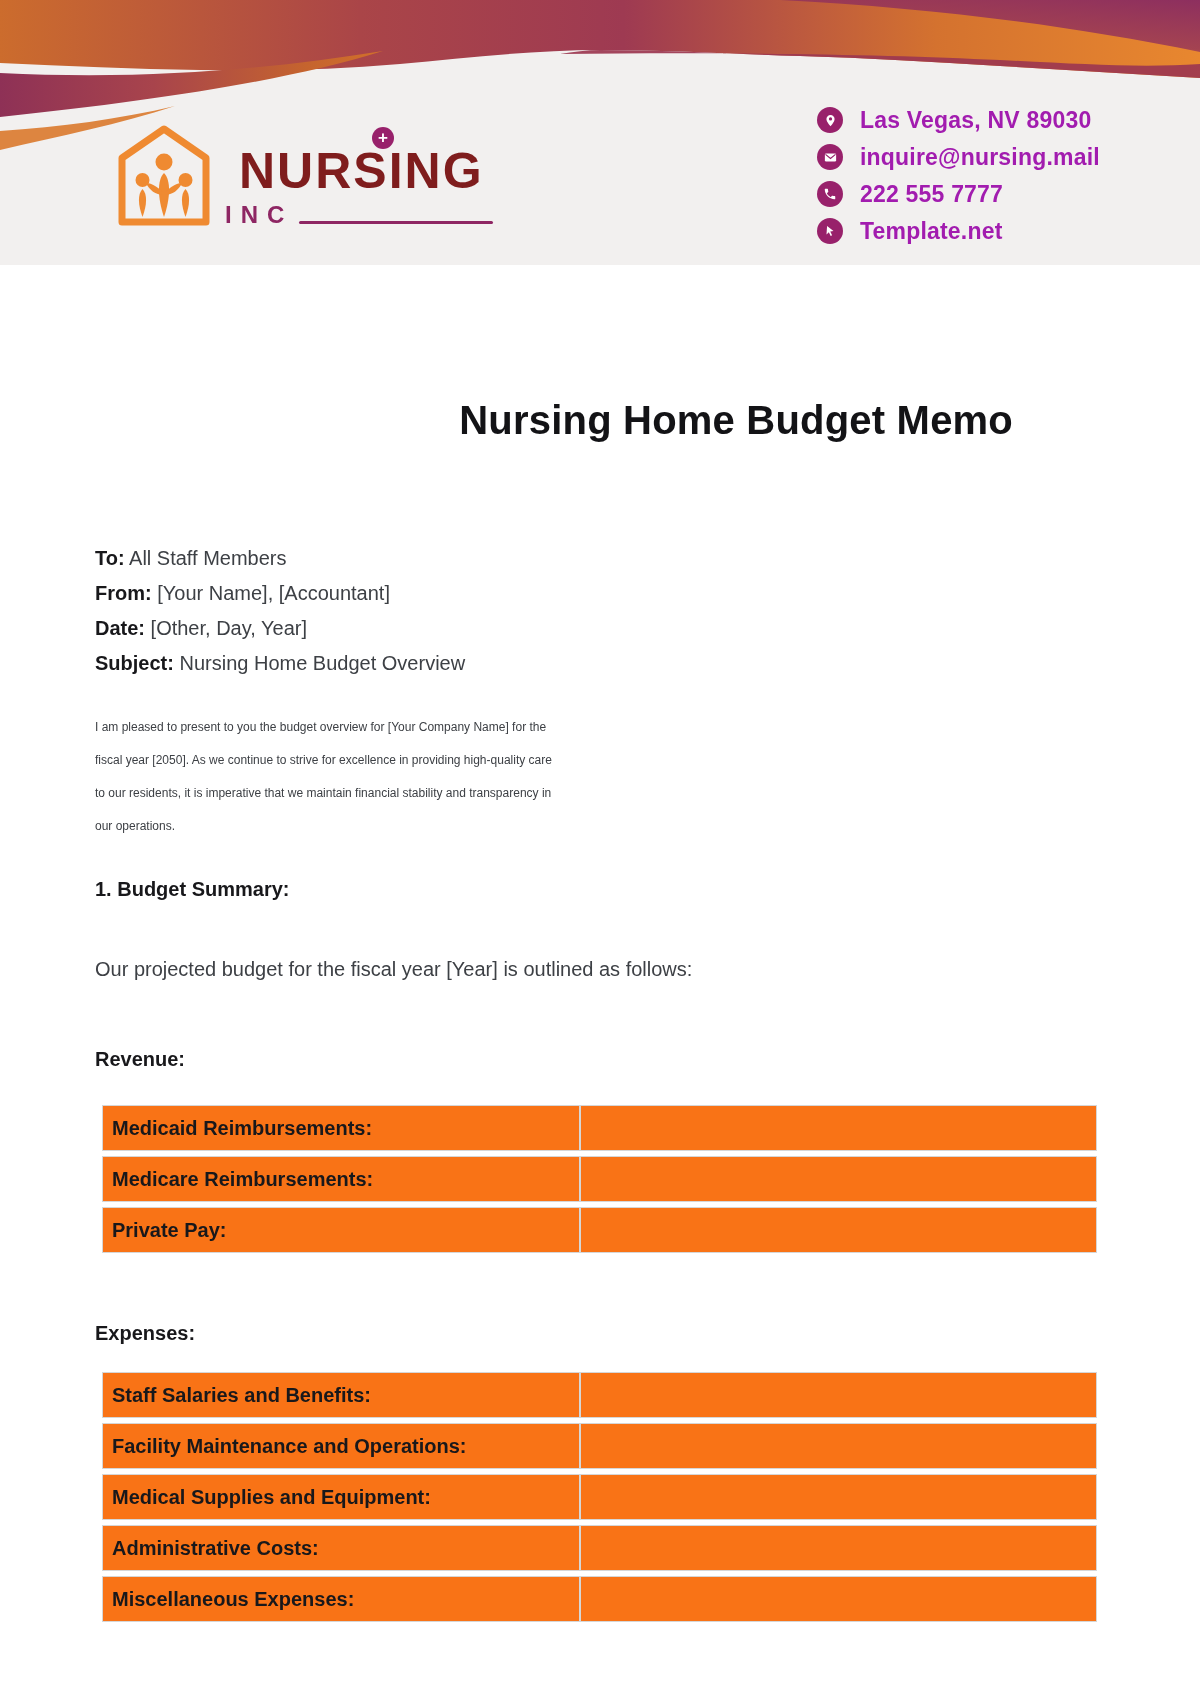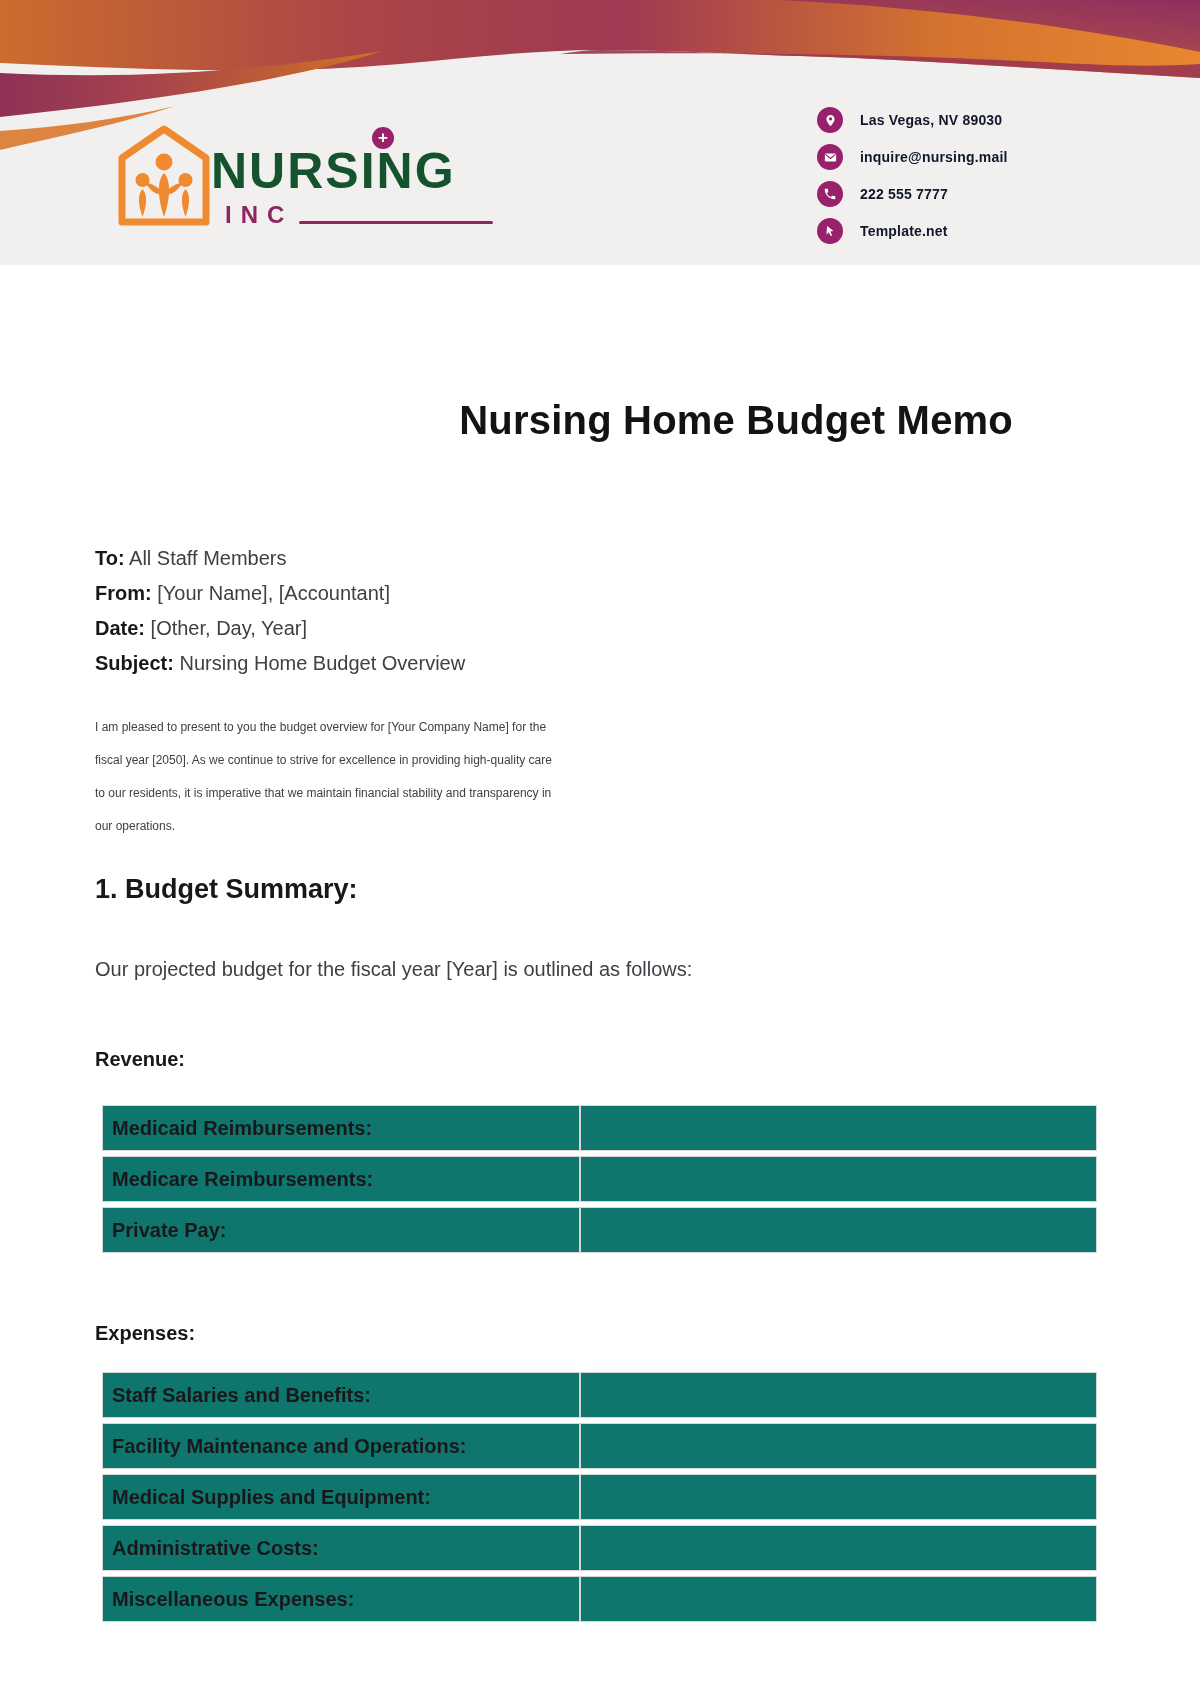--- a/index.html
+++ b/index.html
@@ -5,61 +5,61 @@
   html,body{margin:0;padding:0;background:#ffffff;}
   .page{
     position:relative;width:1200px;height:1700px;background:#ffffff;
     font-family:"Liberation Sans",sans-serif;overflow:hidden;
   }
   
   .header{position:relative;height:265px;background:#F2F0EF;}
   .wave{position:absolute;left:0;top:0;width:1200px;height:230px;display:block;}
   .logo-house{position:absolute;left:118px;top:124px;}
   .logo-name{
-    position:absolute;left:211px;top:146px;font-size:50px;line-height:50px;
-    font-weight:700;color:#14532d;letter-spacing:2px;white-space:nowrap;text-align:center;
+    position:absolute;left:239px;top:146px;font-size:50px;line-height:50px;
+    font-weight:700;color:#7f1d1d;letter-spacing:2px;white-space:nowrap;text-align:center;
   }
   .plus-badge{
     position:absolute;left:372px;top:127px;width:22px;height:22px;border-radius:50%;
     background:#98216B;color:#ffffff;display:flex;align-items:center;justify-content:center;
     font-size:17px;font-weight:700;line-height:22px;
   }
   .logo-inc{
     position:absolute;left:225px;top:202px;font-size:24px;line-height:26px;
     font-weight:700;color:#8E2663;letter-spacing:9px;white-space:nowrap;
   }
   .logo-line{position:absolute;left:299px;top:221px;width:194px;height:3px;background:#8E2663;border-radius:2px;}
   .contact{position:absolute;left:817px;top:107px;}
   .contact-row{display:flex;align-items:center;margin-bottom:11px;height:26px;}
   .contact-icon{
     width:26px;height:26px;border-radius:50%;background:#98216B;flex:0 0 26px;
     display:flex;align-items:center;justify-content:center;
   }
-  .contact-text{margin-left:17px;font-size:14px;font-weight:600;color:#0f172a;letter-spacing:0.2px;white-space:nowrap;}
+  .contact-text{margin-left:17px;font-size:23px;font-weight:600;color:#a21caf;letter-spacing:0.2px;white-space:nowrap;}
   
   .content{padding:132px 0 0 95px;}
   .doc-title{
     width:918px;margin:0;text-align:right;font-size:40px;line-height:46px;
     font-weight:700;color:#131316;letter-spacing:0.2px;
   }
   .memo{margin-top:98px;font-size:20px;line-height:35px;color:#3D4045;}
   .memo b{color:#18181B;}
   .intro{margin-top:30px;font-size:12px;line-height:33px;color:#3D4045;}
   .intro div{white-space:nowrap;}
-  .section-heading{margin-top:32px;font-size:27px;line-height:28px;font-weight:700;color:#18181B;}
+  .section-heading{margin-top:32px;font-size:20px;line-height:28px;font-weight:700;color:#18181B;}
   .lead{margin-top:52px;font-size:20px;line-height:28px;color:#3D4045;}
   .sub-heading{margin-top:62px;font-size:20px;line-height:28px;font-weight:700;color:#18181B;}
   .sub-heading.expenses{margin-top:61px;}
   table.budget{
     margin:27px 0 0 7px;width:995px;border-collapse:separate;border-spacing:0 5px;
     table-layout:fixed;
   }
   table.budget.expenses-t{margin-top:20px;}
   table.budget td{
-    border:1px solid #D6D6D6;background:#0f766e;height:46px;vertical-align:middle;
+    border:1px solid #D6D6D6;background:#f97316;height:46px;vertical-align:middle;
     padding:0 0 0 9px;box-sizing:border-box;
   }
   td.label-cell{width:48%;font-size:20px;font-weight:700;color:#18181B;}
   td.value-cell{width:52%;}
 </style>
 </head>
 <body>
 
 <div class="page">
 

